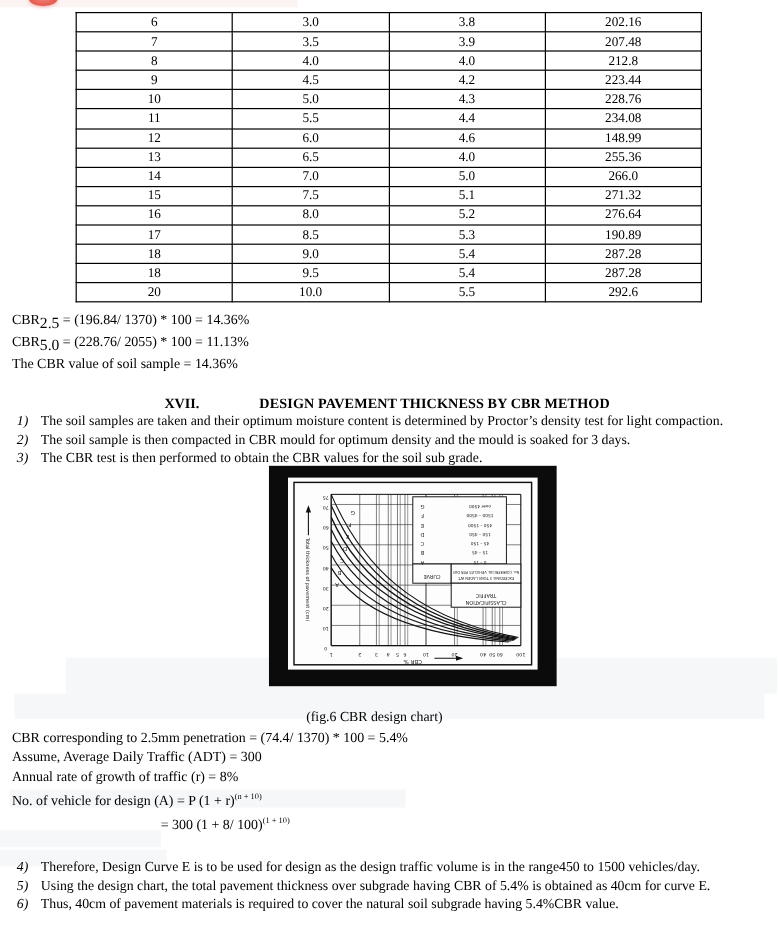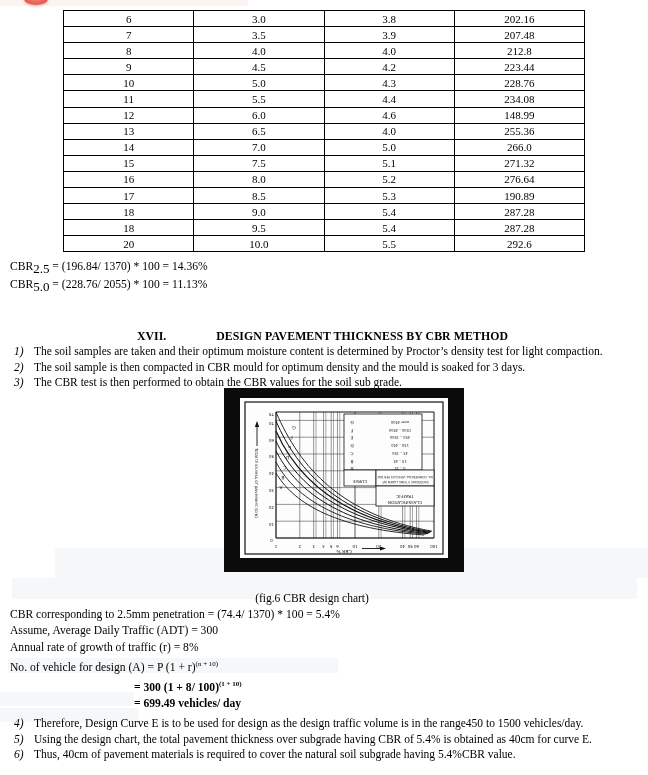--- a/index.html
+++ b/index.html
@@ -21,21 +21,21 @@
   .heading .title{margin-left:47px;letter-spacing:.1px;}
   .steps{position:absolute;font-size:11.5px;}
   .steps .step{display:flex;line-height:15.6px;}
   .step-num{width:20px;flex:none;font-style:italic;}
   .step-text{flex:1;}
   .steps-top{left:14px;top:344px;width:632px;}
   .steps-bottom{left:14px;top:716px;width:632px;}
   .figure{position:absolute;left:224px;top:388px;width:240px;height:184px;}
   .caption{position:absolute;left:0;top:592px;width:624px;text-align:center;font-size:11.5px;}
   .calc{position:absolute;left:10px;top:607px;font-size:11.6px;line-height:16.3px;white-space:nowrap;}
-  .calc .indent{margin-left:124px;font-weight:bold;}
+  .calc .indent{margin-left:124px;}
   .sc{font-family:"DejaVu Sans",sans-serif;fill:#161616;}
 </style>
 </head>
 <body>
 
 <div class="page">
 
   <div class="shade" style="left:55px;top:548px;width:593px;height:30px;"></div>
   <div class="shade" style="left:12px;top:578px;width:625px;height:21px;"></div>
   <div class="shade" style="left:8px;top:658px;width:330px;height:15px;"></div>
@@ -135,20 +135,21 @@
           <td>10.0</td>
           <td>5.5</td>
           <td>292.6</td>
         </tr>
       </tbody>
   </table>
 
   <div class="cbr-block">
     <div><span>CBR</span><sub>2.5</sub><span> = (196.84/ 1370) * 100 = 14.36%</span></div>
     <div><span>CBR</span><sub>5.0</sub><span> = (228.76/ 2055) * 100 = 11.13%</span></div>
+    <div>The CBR value of soil sample = 14.36%</div>
   </div>
 
   <div class="heading">
     <span class="numeral">XVII.</span>
     <span class="title">DESIGN PAVEMENT THICKNESS BY CBR METHOD</span>
   </div>
 
   <div class="steps steps-top">
       <div class="step">
         <span class="step-num">1)</span>
@@ -284,21 +285,20 @@
   </div>
 
   <div class="caption">(fig.6 CBR design chart)</div>
 
   <div class="calc">
       <div class=""><span>CBR corresponding to 2.5mm penetration = (74.4/ 1370) * 100 = 5.4%</span></div>
       <div class=""><span>Assume, Average Daily Traffic (ADT) = 300</span></div>
       <div class=""><span>Annual rate of growth of traffic (r) = 8%</span></div>
       <div class=""><span>No. of vehicle for design (A) = P (1 + r)</span><sup>(n + 10)</sup></div>
       <div class="indent"><span>= 300 (1 + 8/ 100)</span><sup>(1 + 10)</sup></div>
-      <div class="indent"><span>= 699.49 vehicles/ day</span></div>
     </div>
 
   <div class="steps steps-bottom">
       <div class="step">
         <span class="step-num">4)</span>
         <span class="step-text">Therefore, Design Curve E is to be used for design as the design traffic volume is in the range450 to 1500 vehicles/day.</span>
       </div>
       <div class="step">
         <span class="step-num">5)</span>
         <span class="step-text">Using the design chart, the total pavement thickness over subgrade having CBR of 5.4% is obtained as 40cm for curve E.</span>

